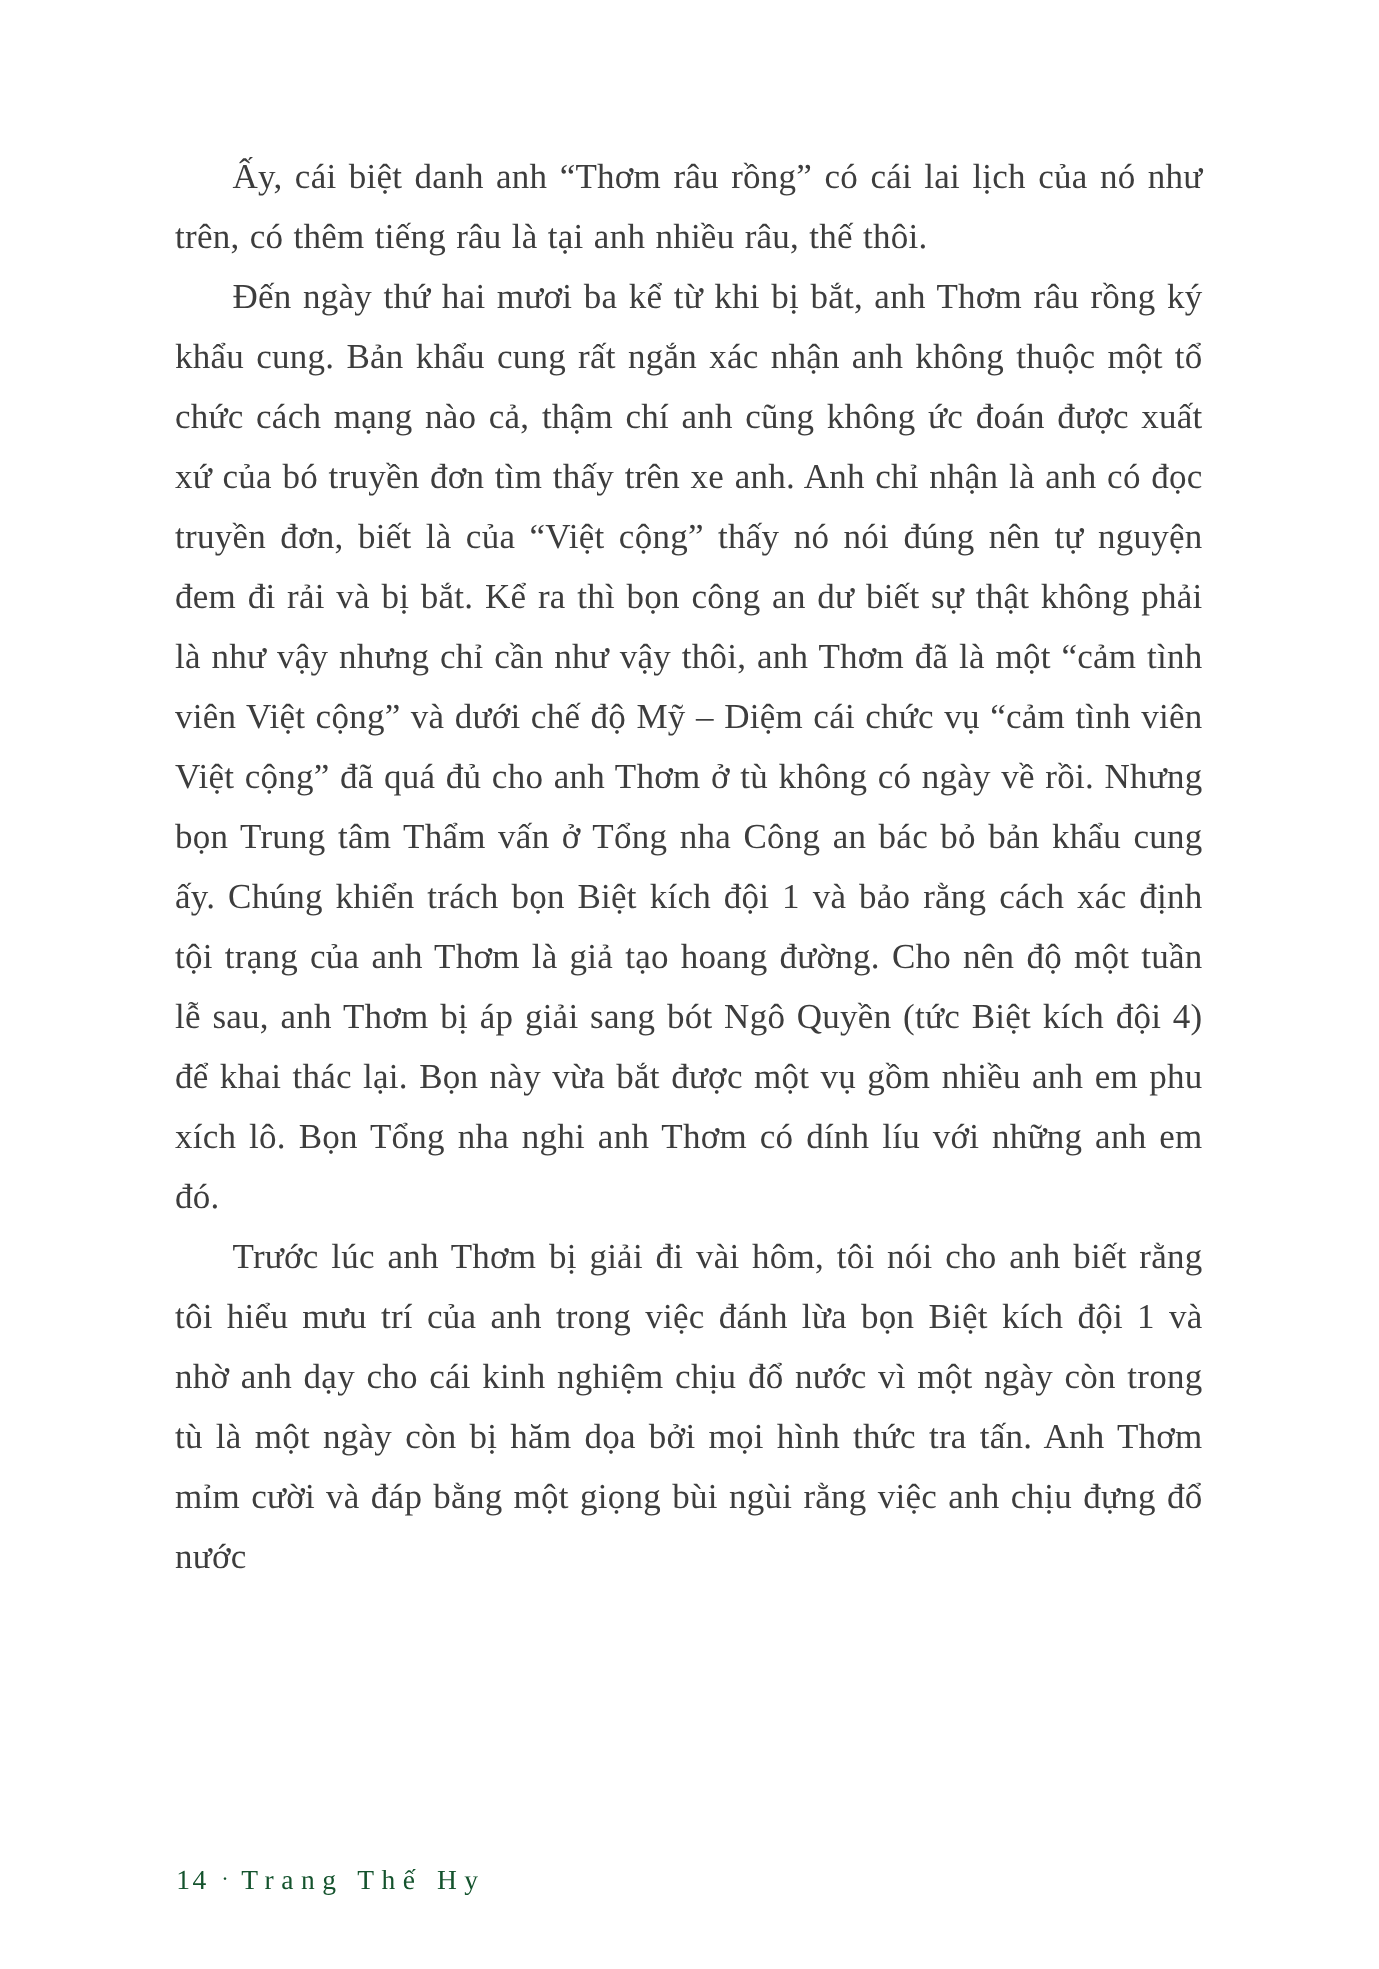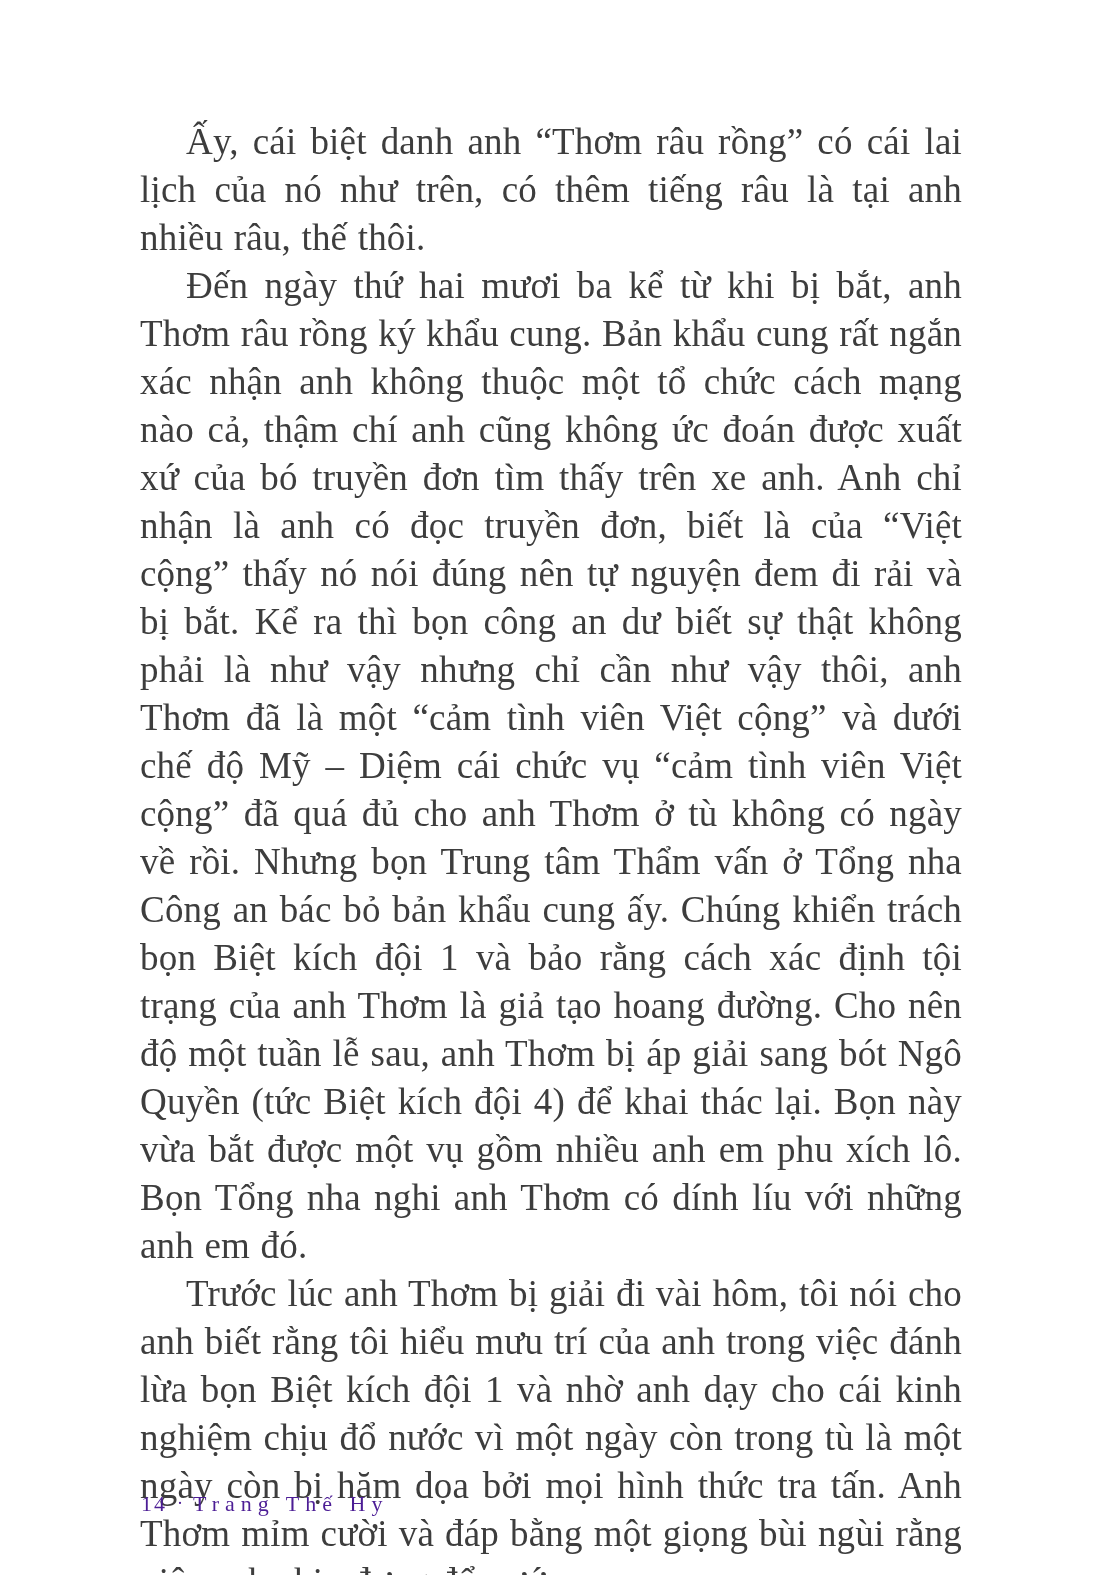--- a/index.html
+++ b/index.html
@@ -18,33 +18,33 @@
     box-sizing: border-box;
   }
   .text-block {
     position: absolute;
     top: 118px;
     left: 140px;
     width: 822px;
   }
   .text-block p {
     margin: 0;
-    font-size: 37px;
+    font-size: 28px;
     line-height: 48px;
     text-align: justify;
     text-indent: 46px;
     letter-spacing: 0.2px;
     word-spacing: 1px;
   }
   .page-footer {
     position: absolute;
     left: 141px;
     bottom: 58px;
     font-size: 22px;
-    color: #4c1d95;
+    color: #14532d;
     display: flex;
     align-items: baseline;
     gap: 10px;
   }
   .page-footer .page-number {
     letter-spacing: 2px;
   }
   .page-footer .separator {
     font-size: 18px;
     position: relative;

